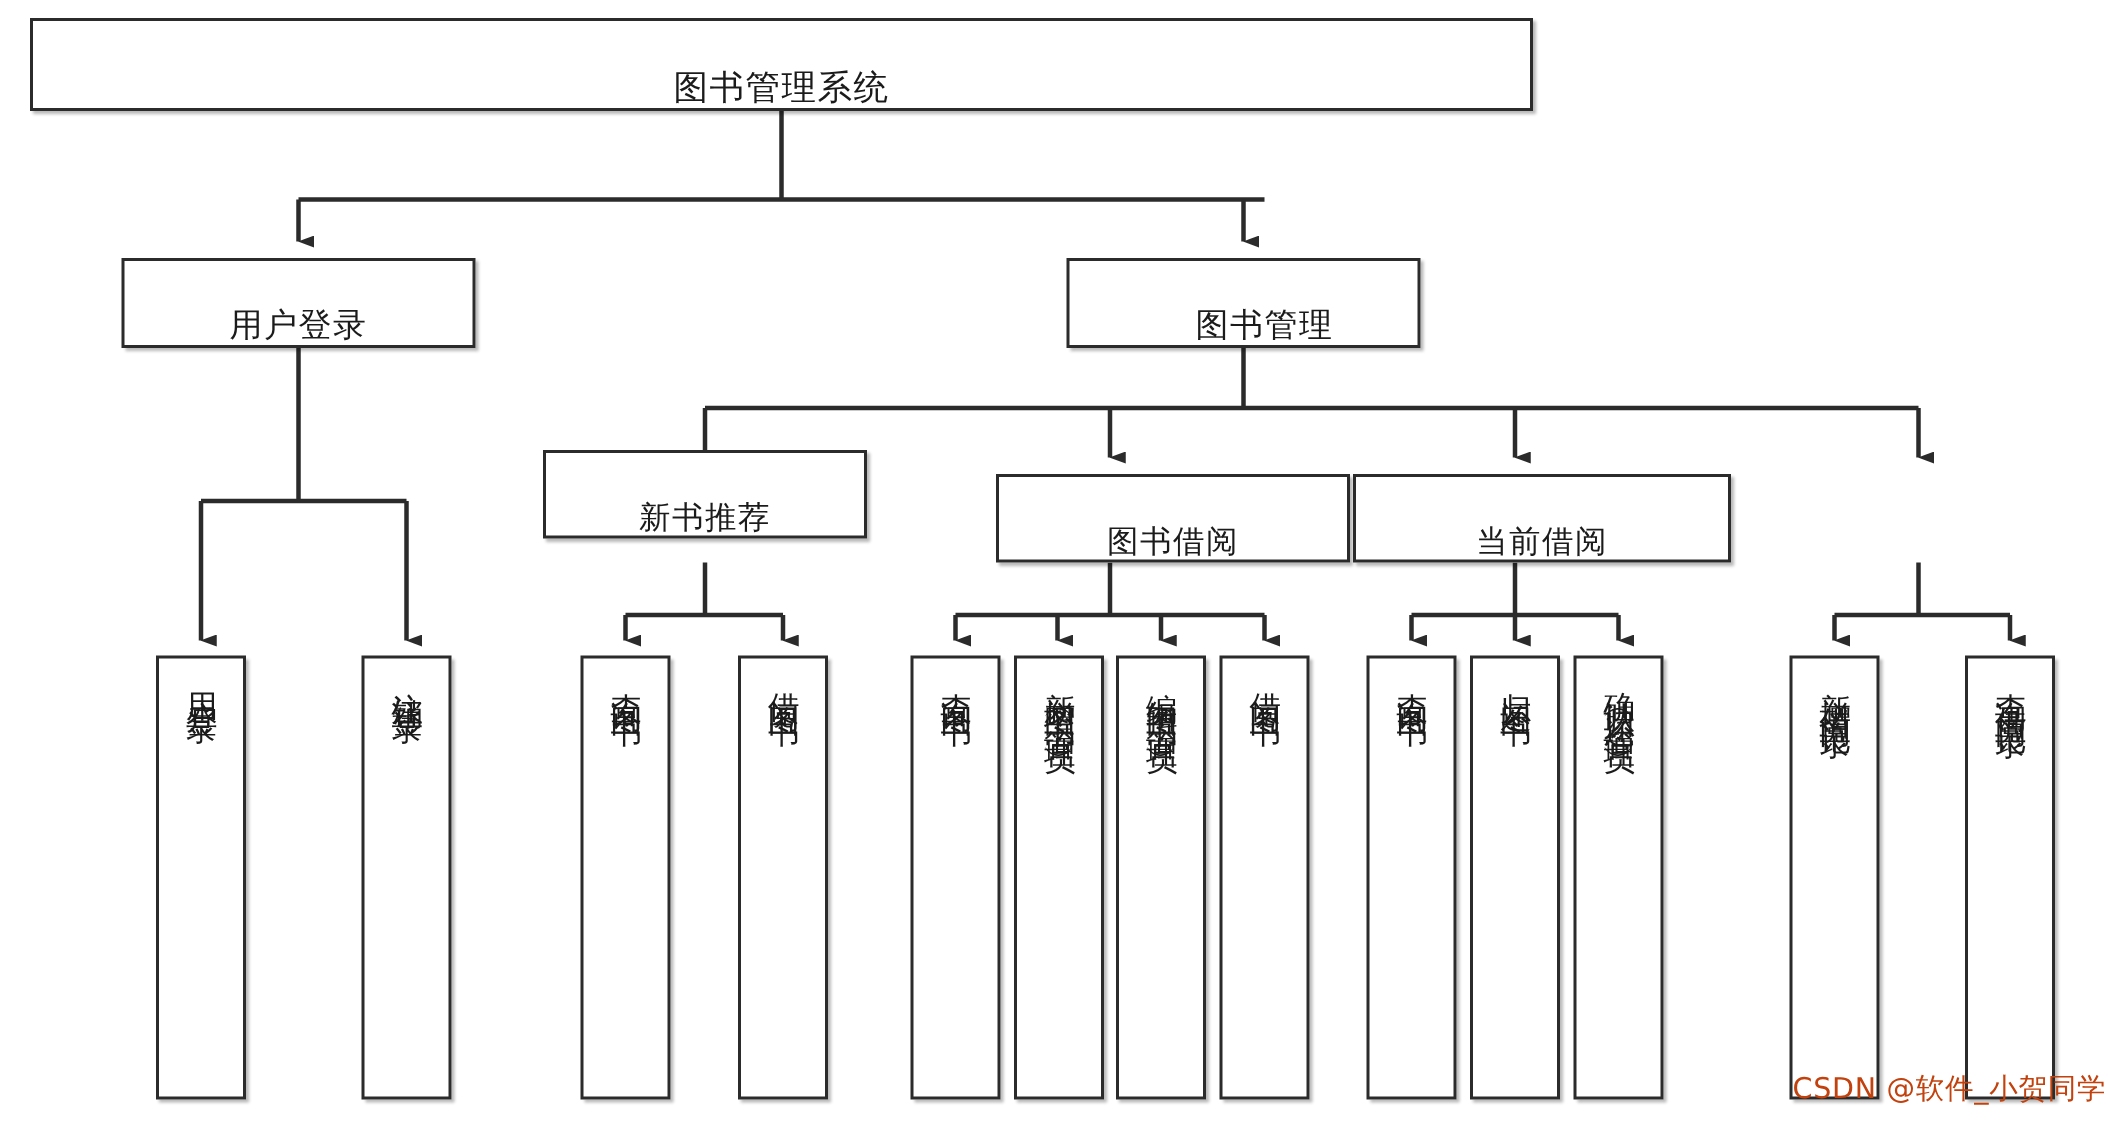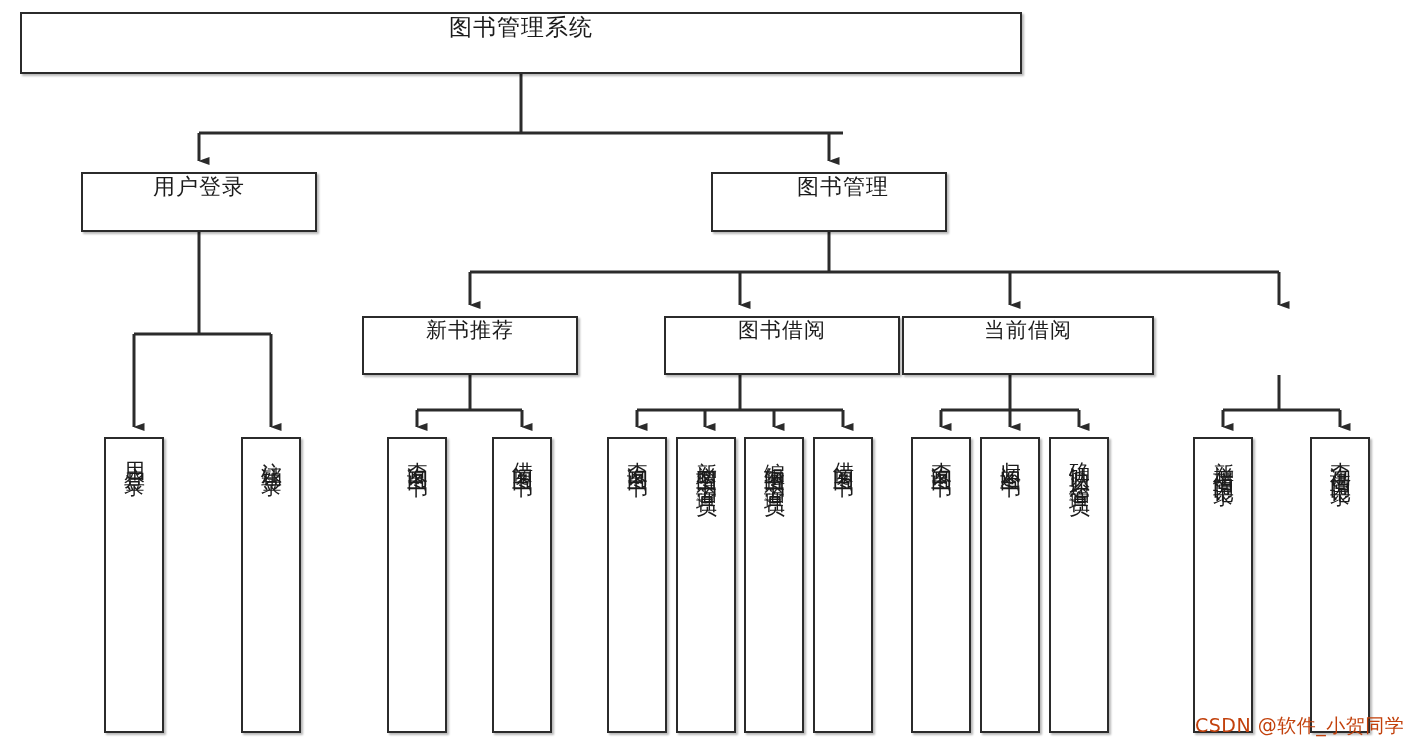--- a/index.html
+++ b/index.html
@@ -27,21 +27,21 @@
     display: block;
   }
   
   .node-box {
     position: absolute;
     box-sizing: border-box;
     background: #ffffff;
     border: 2px solid #2b2b2b;
     box-shadow: 2px 2px 2px rgba(0,0,0,0.28);
     display: flex;
-    align-items: flex-start;
+    align-items: flex-end;
     justify-content: center;
     overflow: hidden;
   }
   .node-label {
     color: #1b1b1b;
     font-size: 22px;
     line-height: 1.15;
     letter-spacing: 1px;
     white-space: nowrap;
     text-align: center;
@@ -134,21 +134,21 @@
     <span class="node-label">图书管理系统</span>
   </div>
 
   <div class="node-box level2" style="left:81px; top:172px; width:236px; height:60px;">
     <span class="node-label">用户登录</span>
   </div>
   <div class="node-box level2" style="left:711px; top:172px; width:236px; height:60px;padding-left:28px;">
     <span class="node-label">图书管理</span>
   </div>
 
-  <div class="node-box level3" style="left:362px; top:316px; width:216px; height:59px;">
+  <div class="node-box level3" style="left:362px; top:300px; width:216px; height:59px;">
     <span class="node-label">新书推荐</span>
   </div>
   <div class="node-box level3" style="left:632px; top:316px; width:236px; height:59px;margin-left:32px;">
     <span class="node-label">图书借阅</span>
   </div>
   <div class="node-box level3" style="left:902px; top:316px; width:252px; height:59px;">
     <span class="node-label">当前借阅</span>
   </div>
 
   <div class="node-box leaf" style="left:104px; top:437px; width:60px; height:296px;">

